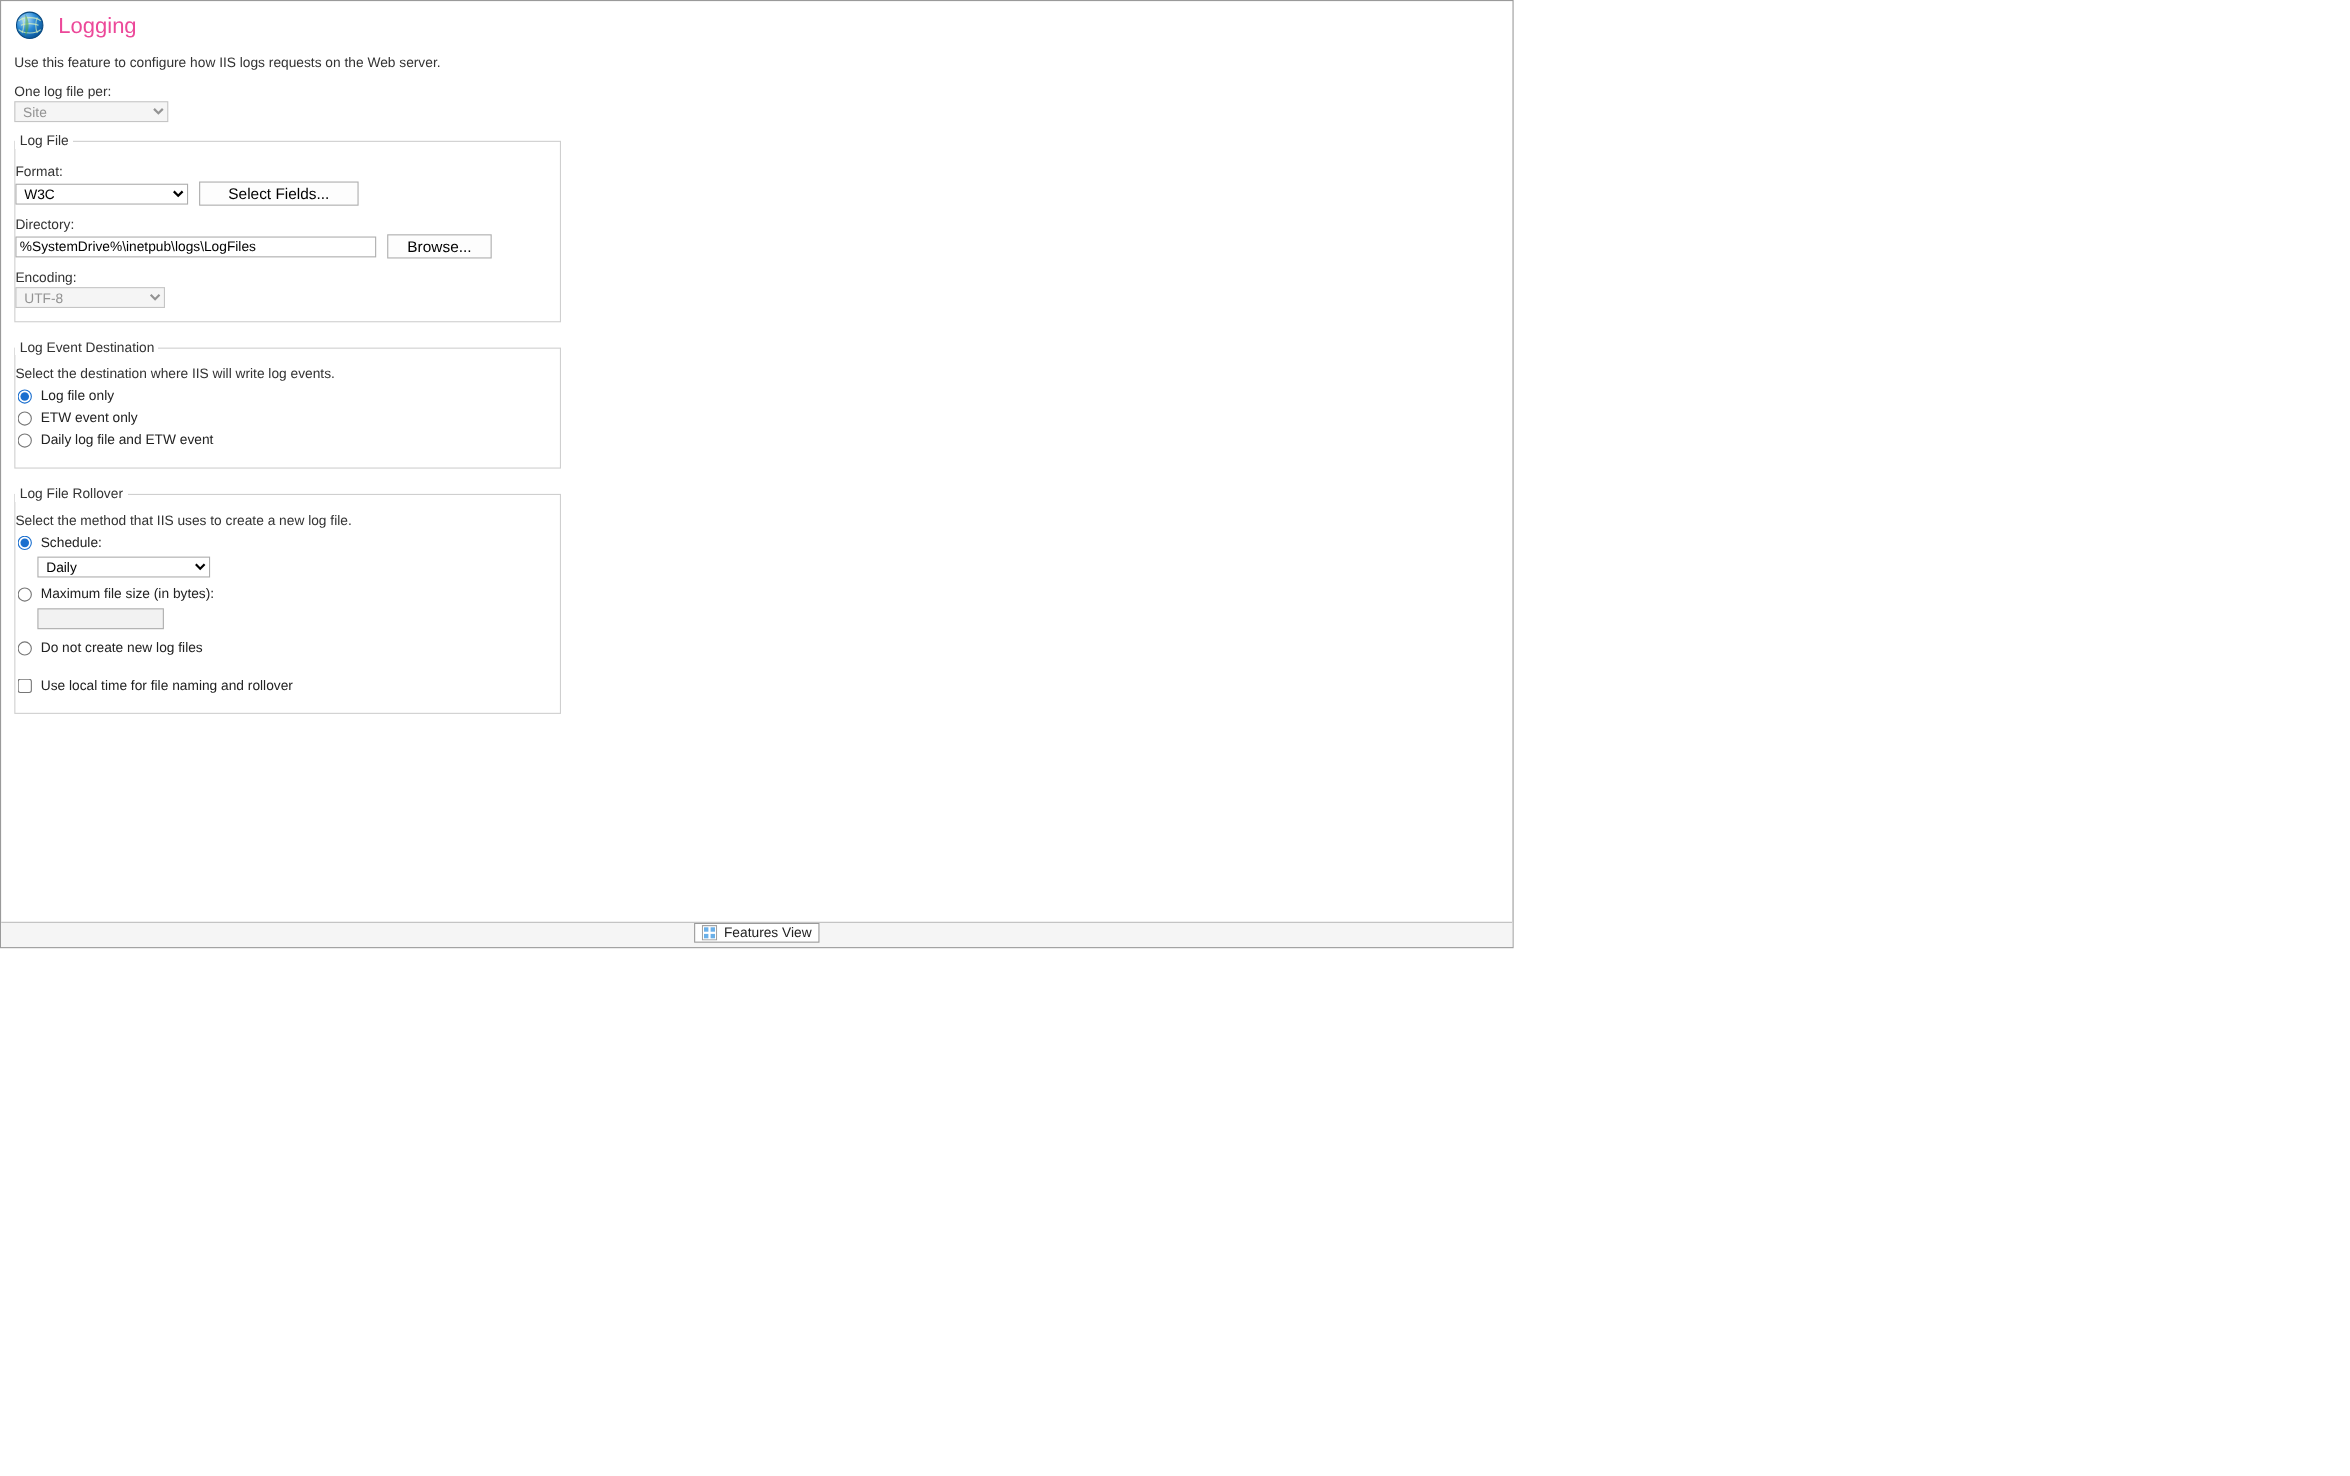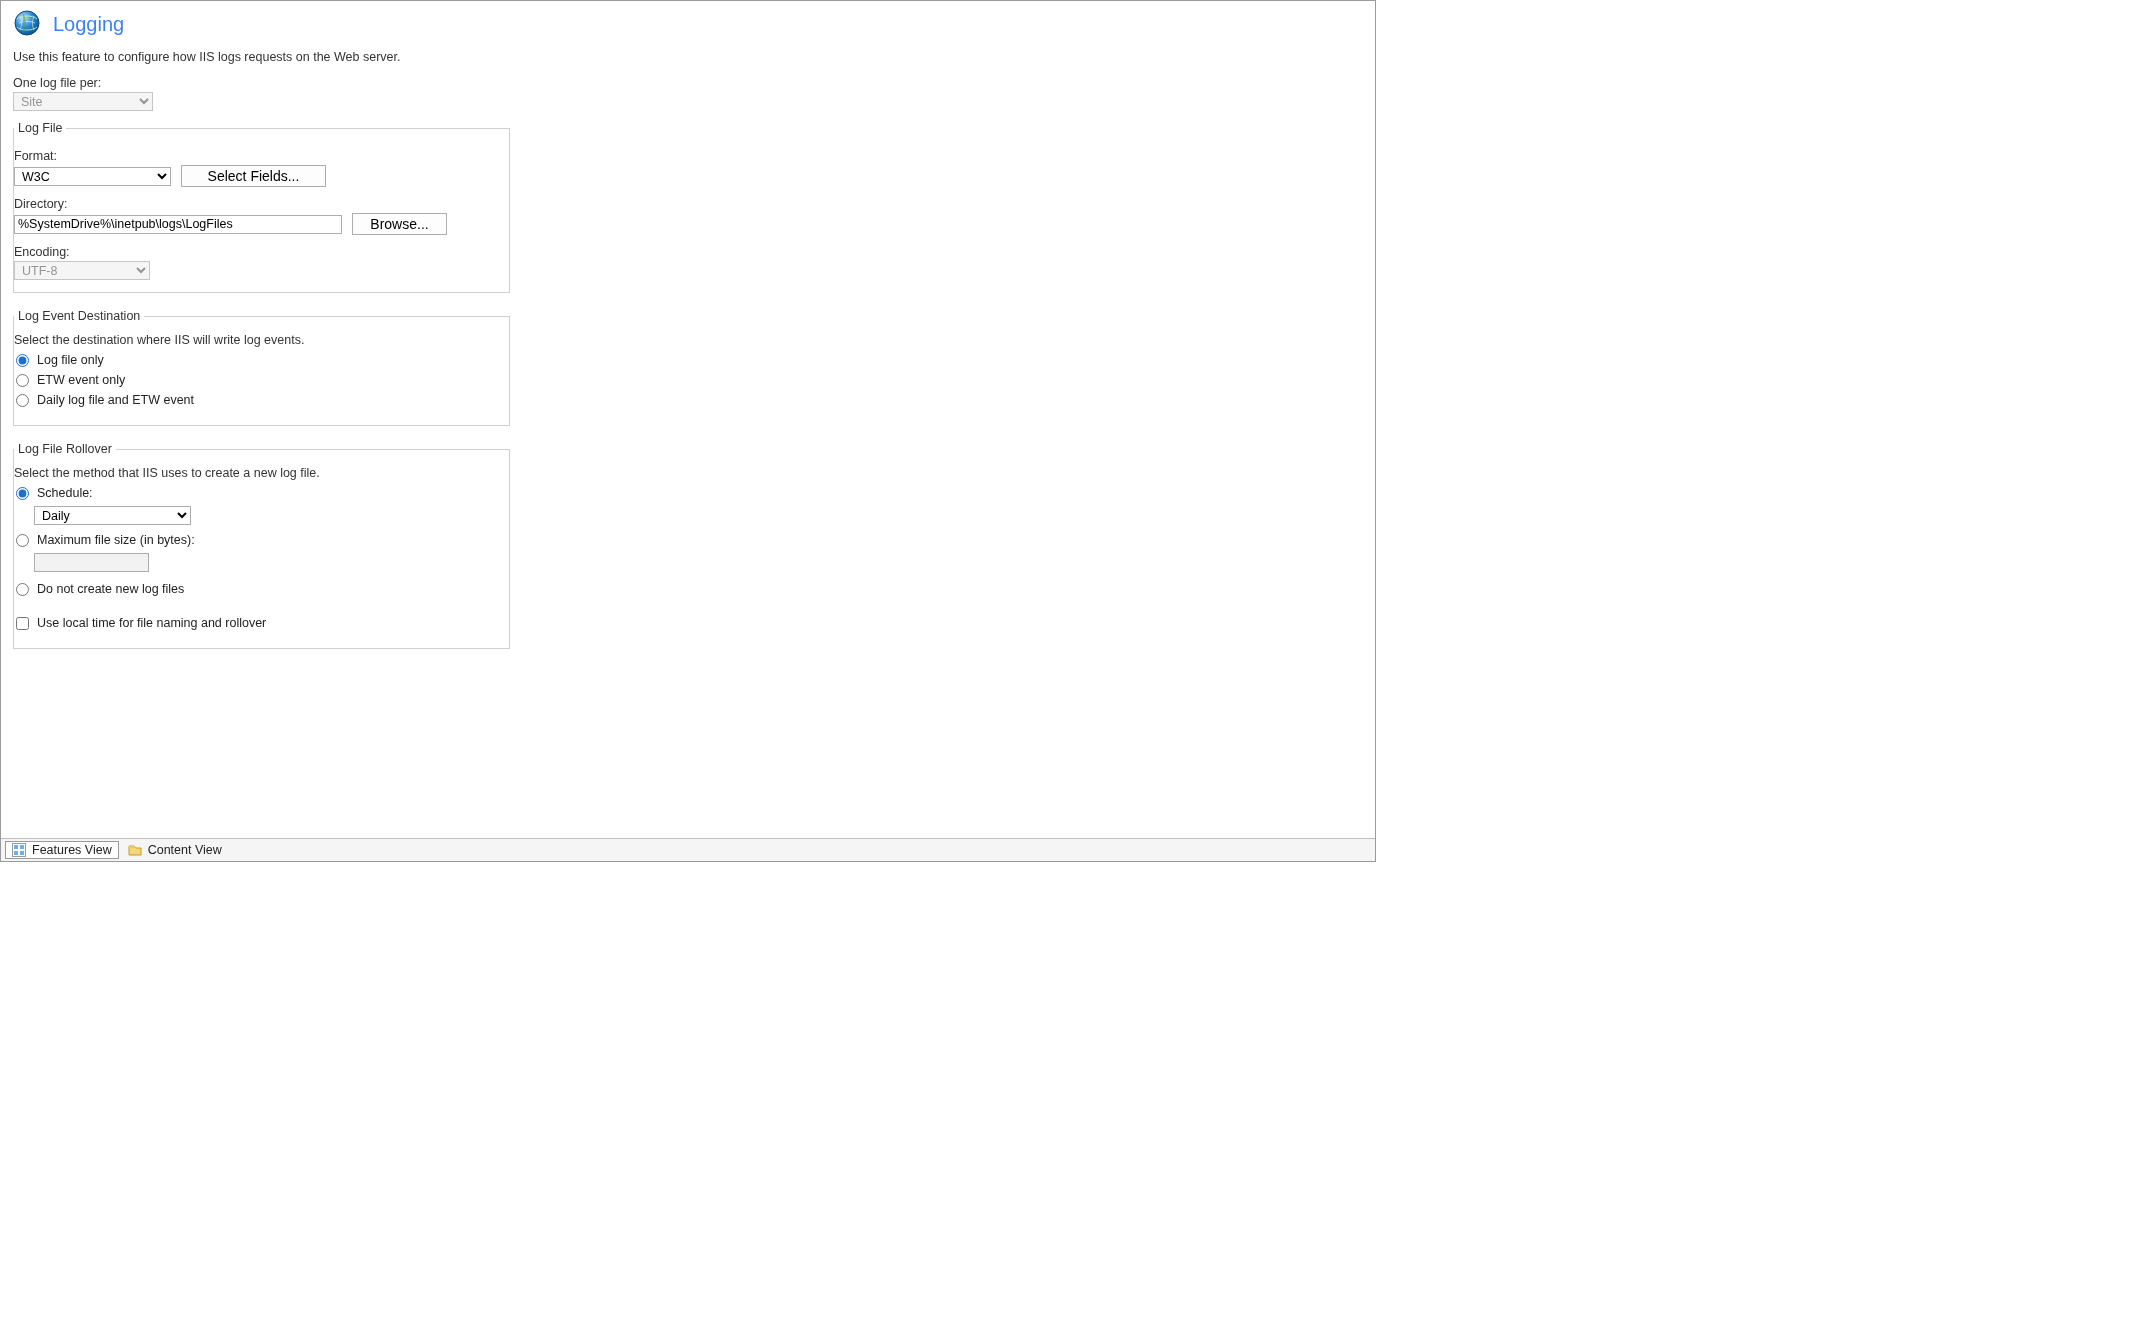--- a/index.html
+++ b/index.html
@@ -29,21 +29,21 @@
 }
 .header-row {
   display: flex;
   align-items: center;
   gap: 12px;
   margin-bottom: 10px;
 }
 .title {
   font-size: 20px;
   font-weight: 400;
-  color: #3b82f6;
+  color: #ec4899;
 }
 .desc {
   margin: 8px 0 12px 0;
   color: #333;
 }
 .small-label {
   margin: 6px 0 2px 0;
   color: #333;
 }
 select.combo, input.textbox {
@@ -95,20 +95,21 @@
 .ind1 { margin-left: 20px; }
 .footer {
   display: flex;
   align-items: center;
   gap: 2px;
   height: 23px;
   padding: 0 4px;
   border-top: 1px solid #bfbfbf;
   background: #f5f5f5;
   box-sizing: border-box;
+  flex-direction: column;
 }
 .footer .tab {
   display: flex;
   align-items: center;
   gap: 6px;
   padding: 1px 6px;
   border: 1px solid transparent;
 }
 .footer .tab.active {
   background: #fff;

